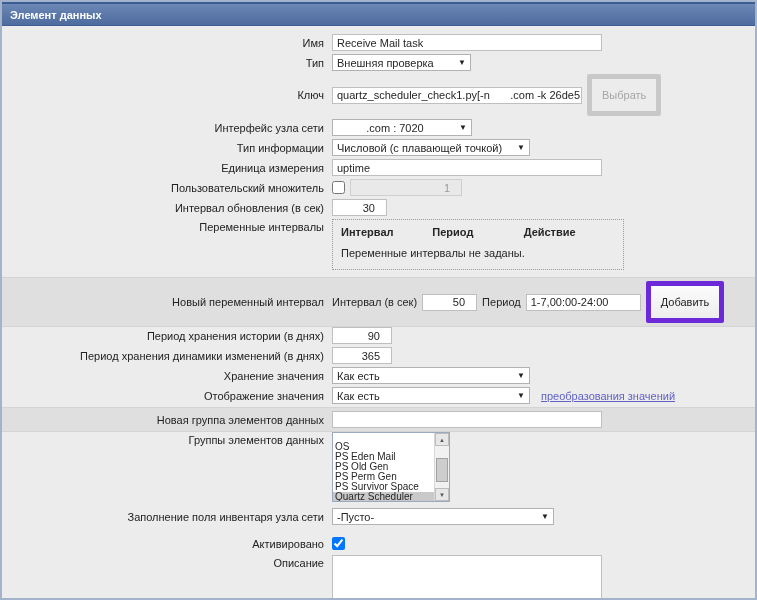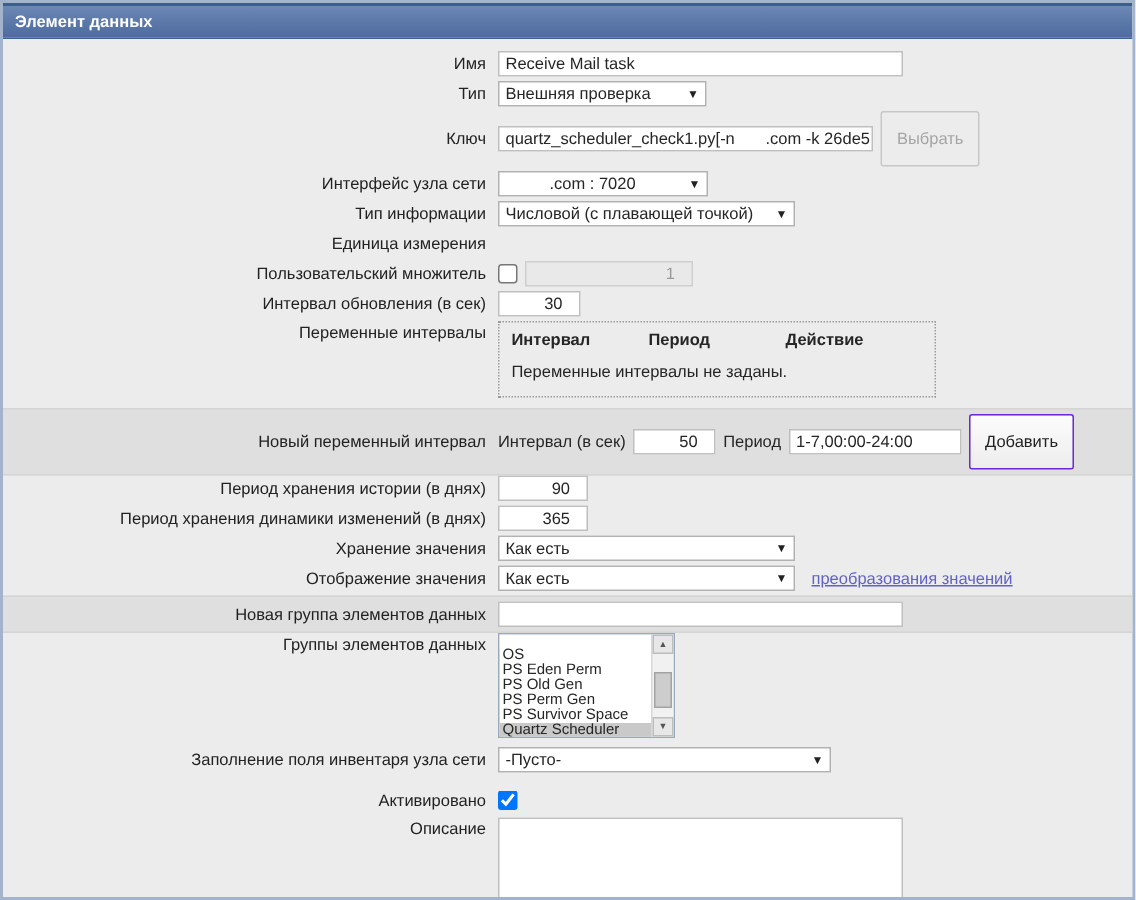--- a/index.html
+++ b/index.html
@@ -40,21 +40,21 @@
   .tb.disabled { background: #e9e9e9; color: #9a9a9a; border-color: #cfcfcf; }
   .sel {
     background: #fff; border: 1px solid #b2b2b2; height: 17px;
     display: flex; align-items: center; padding: 0 18px 0 4px;
     position: relative; white-space: nowrap;
   }
   .sel .arrow { position: absolute; right: 4px; font-size: 8px; color: #222; }
   .sel.center span.val { flex: 1; text-align: center; }
   .btn {
     background: linear-gradient(180deg,#fcfcfc,#ededed);
-    border: 1px solid #6d28d9; border-radius: 2px;
+    border: 5px solid #6d28d9; border-radius: 2px;
     height: 37px; padding: 16px 10px; display: inline-flex; align-items: center;
     color: #222; cursor: pointer; white-space: nowrap;
   }
   .btn.disabled { color: #a5a5a5; background: #ececec; border-color: #c8c8c8; cursor: default; }
   .band { background: #dfdfdf; border-top: 1px solid #d4d4d4; border-bottom: 1px solid #d4d4d4;
           padding: 3px 0; margin-bottom: 3px; }
   .band .row, .band.row { margin-bottom: 0; }
   .flexbox {
     border: 1px dotted #9a9a9a; width: 292px; padding: 6px 8px 10px; margin-bottom: 4px;
     background: #ececec;
@@ -156,20 +156,25 @@
       <div class="fld">
         <div class="sel w198">
           <span class="val">Числовой (с плавающей точкой)</span>
           <span class="arrow">▼</span>
         </div>
       </div>
     </div>
 
     <div class="row">
       <div class="lbl">Единица измерения</div>
+      <div class="fld">
+        <div class="tb w270">
+          <span>uptime</span>
+        </div>
+      </div>
     </div>
 
     <div class="row">
       <div class="lbl">Пользовательский множитель</div>
       <div class="fld">
         <input type="checkbox" style="">
         <div class="tb num disabled w112">
           <span>1</span>
         </div>
       </div>
@@ -261,21 +266,21 @@
       </div>
     </div>
 
     <div class="row top">
       <div class="lbl">Группы элементов данных</div>
       <div class="fld">
         <div class="listwrap">
           <div class="listitems">
             <div class="listitem redacted"></div>
             <div class="listitem">OS</div>
-            <div class="listitem">PS Eden Perm</div>
+            <div class="listitem">PS Eden Mail</div>
             <div class="listitem">PS Old Gen</div>
             <div class="listitem">PS Perm Gen</div>
             <div class="listitem">PS Survivor Space</div>
             <div class="listitem selected">Quartz Scheduler</div>
           </div>
           <div class="scrollcol">
             <div class="scrollbtn">▲</div>
             <div class="scrollthumb"></div>
             <div class="scrollspacer"></div>
             <div class="scrollbtn">▼</div>

